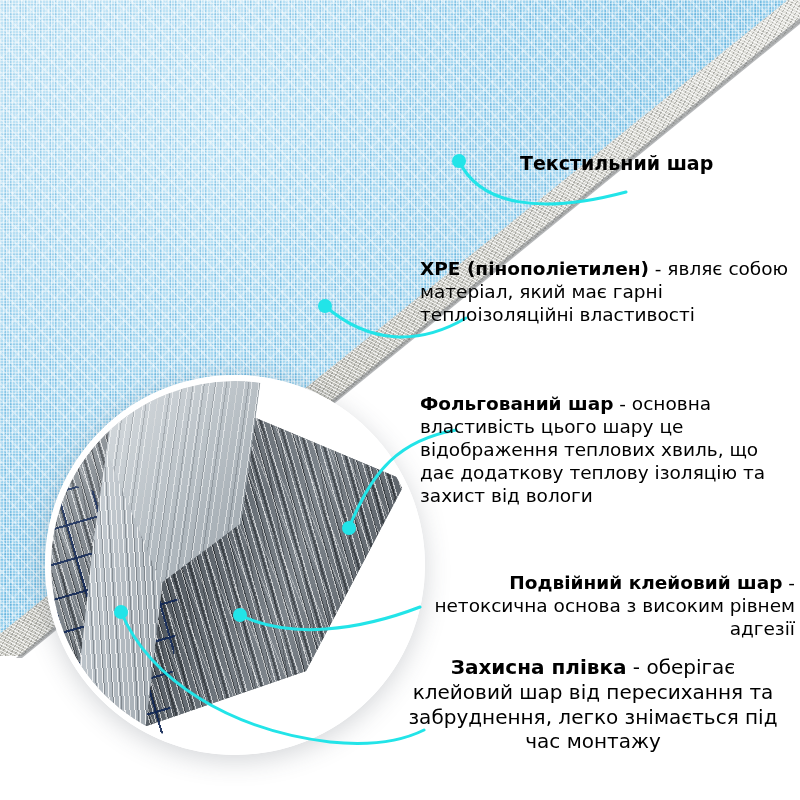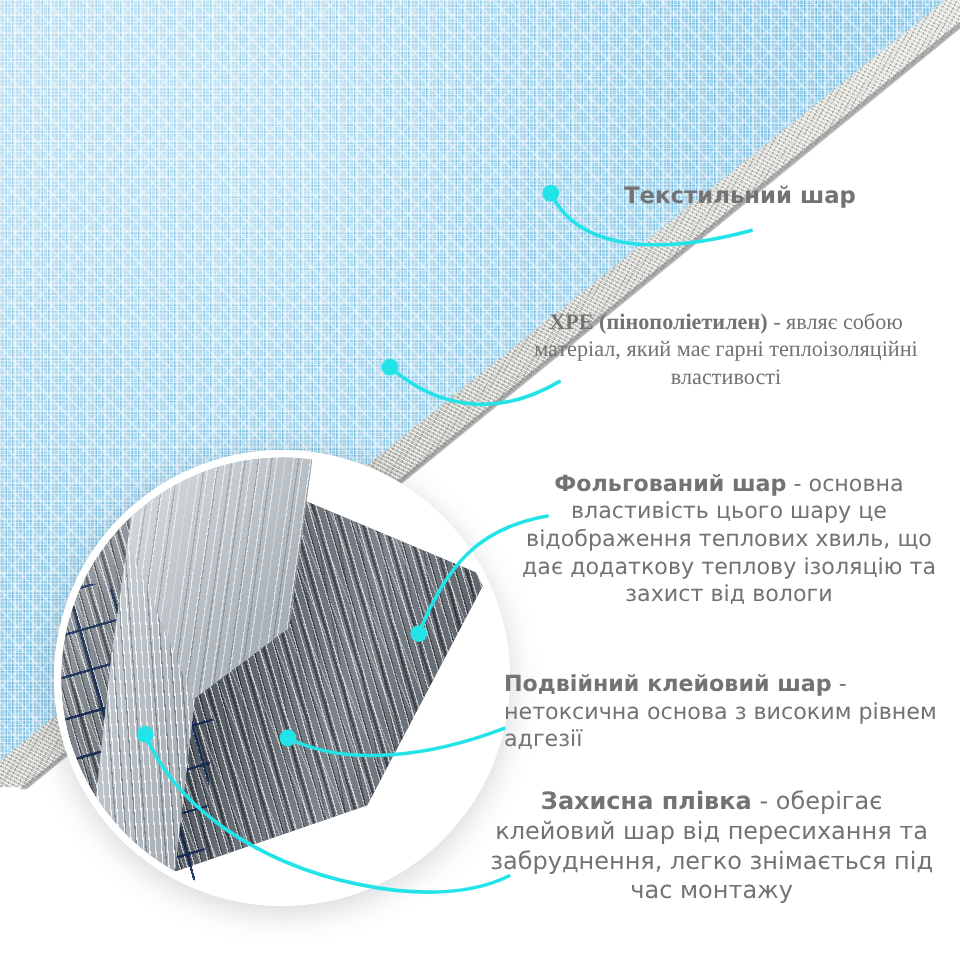--- a/index.html
+++ b/index.html
@@ -105,26 +105,26 @@
   }
   .mag-ring{
     position:absolute;left:45px;top:375px;width:380px;height:380px;border-radius:50%;
     border:6px solid #ffffff;box-sizing:border-box;pointer-events:none;
   }
 
   
   #leaders{position:absolute;left:0;top:0;width:800px;height:800px;pointer-events:none;}
 
   
-  .callout{position:absolute;color:#737373;line-height:1.24;}
+  .callout{position:absolute;color:#000000;line-height:1.24;}
   .callout .term{font-weight:bold;}
   .c1{left:520px;top:152px;width:270px;font-size:19px;text-align:left;}
-  .c2{left:420px;top:258px;width:370px;font-size:18.5px;text-align:center;font-family:Liberation Serif, serif;}
-  .c3{left:420px;top:393px;width:375px;font-size:18.5px;text-align:center;}
-  .c4{left:420px;top:560px;width:375px;font-size:18.5px;text-align:left;}
+  .c2{left:420px;top:258px;width:370px;font-size:18.5px;}
+  .c3{left:420px;top:393px;width:375px;font-size:18.5px;}
+  .c4{left:420px;top:572px;width:375px;font-size:18.5px;text-align:right;}
   .c5{left:398px;top:655px;width:390px;font-size:20px;text-align:center;}
 </style>
 </head>
 <body>
 
 <div id="stage">
 
   <div class="sheet-wrap">
     <div class="textile"></div>
     <div class="textile-shade"></div>

